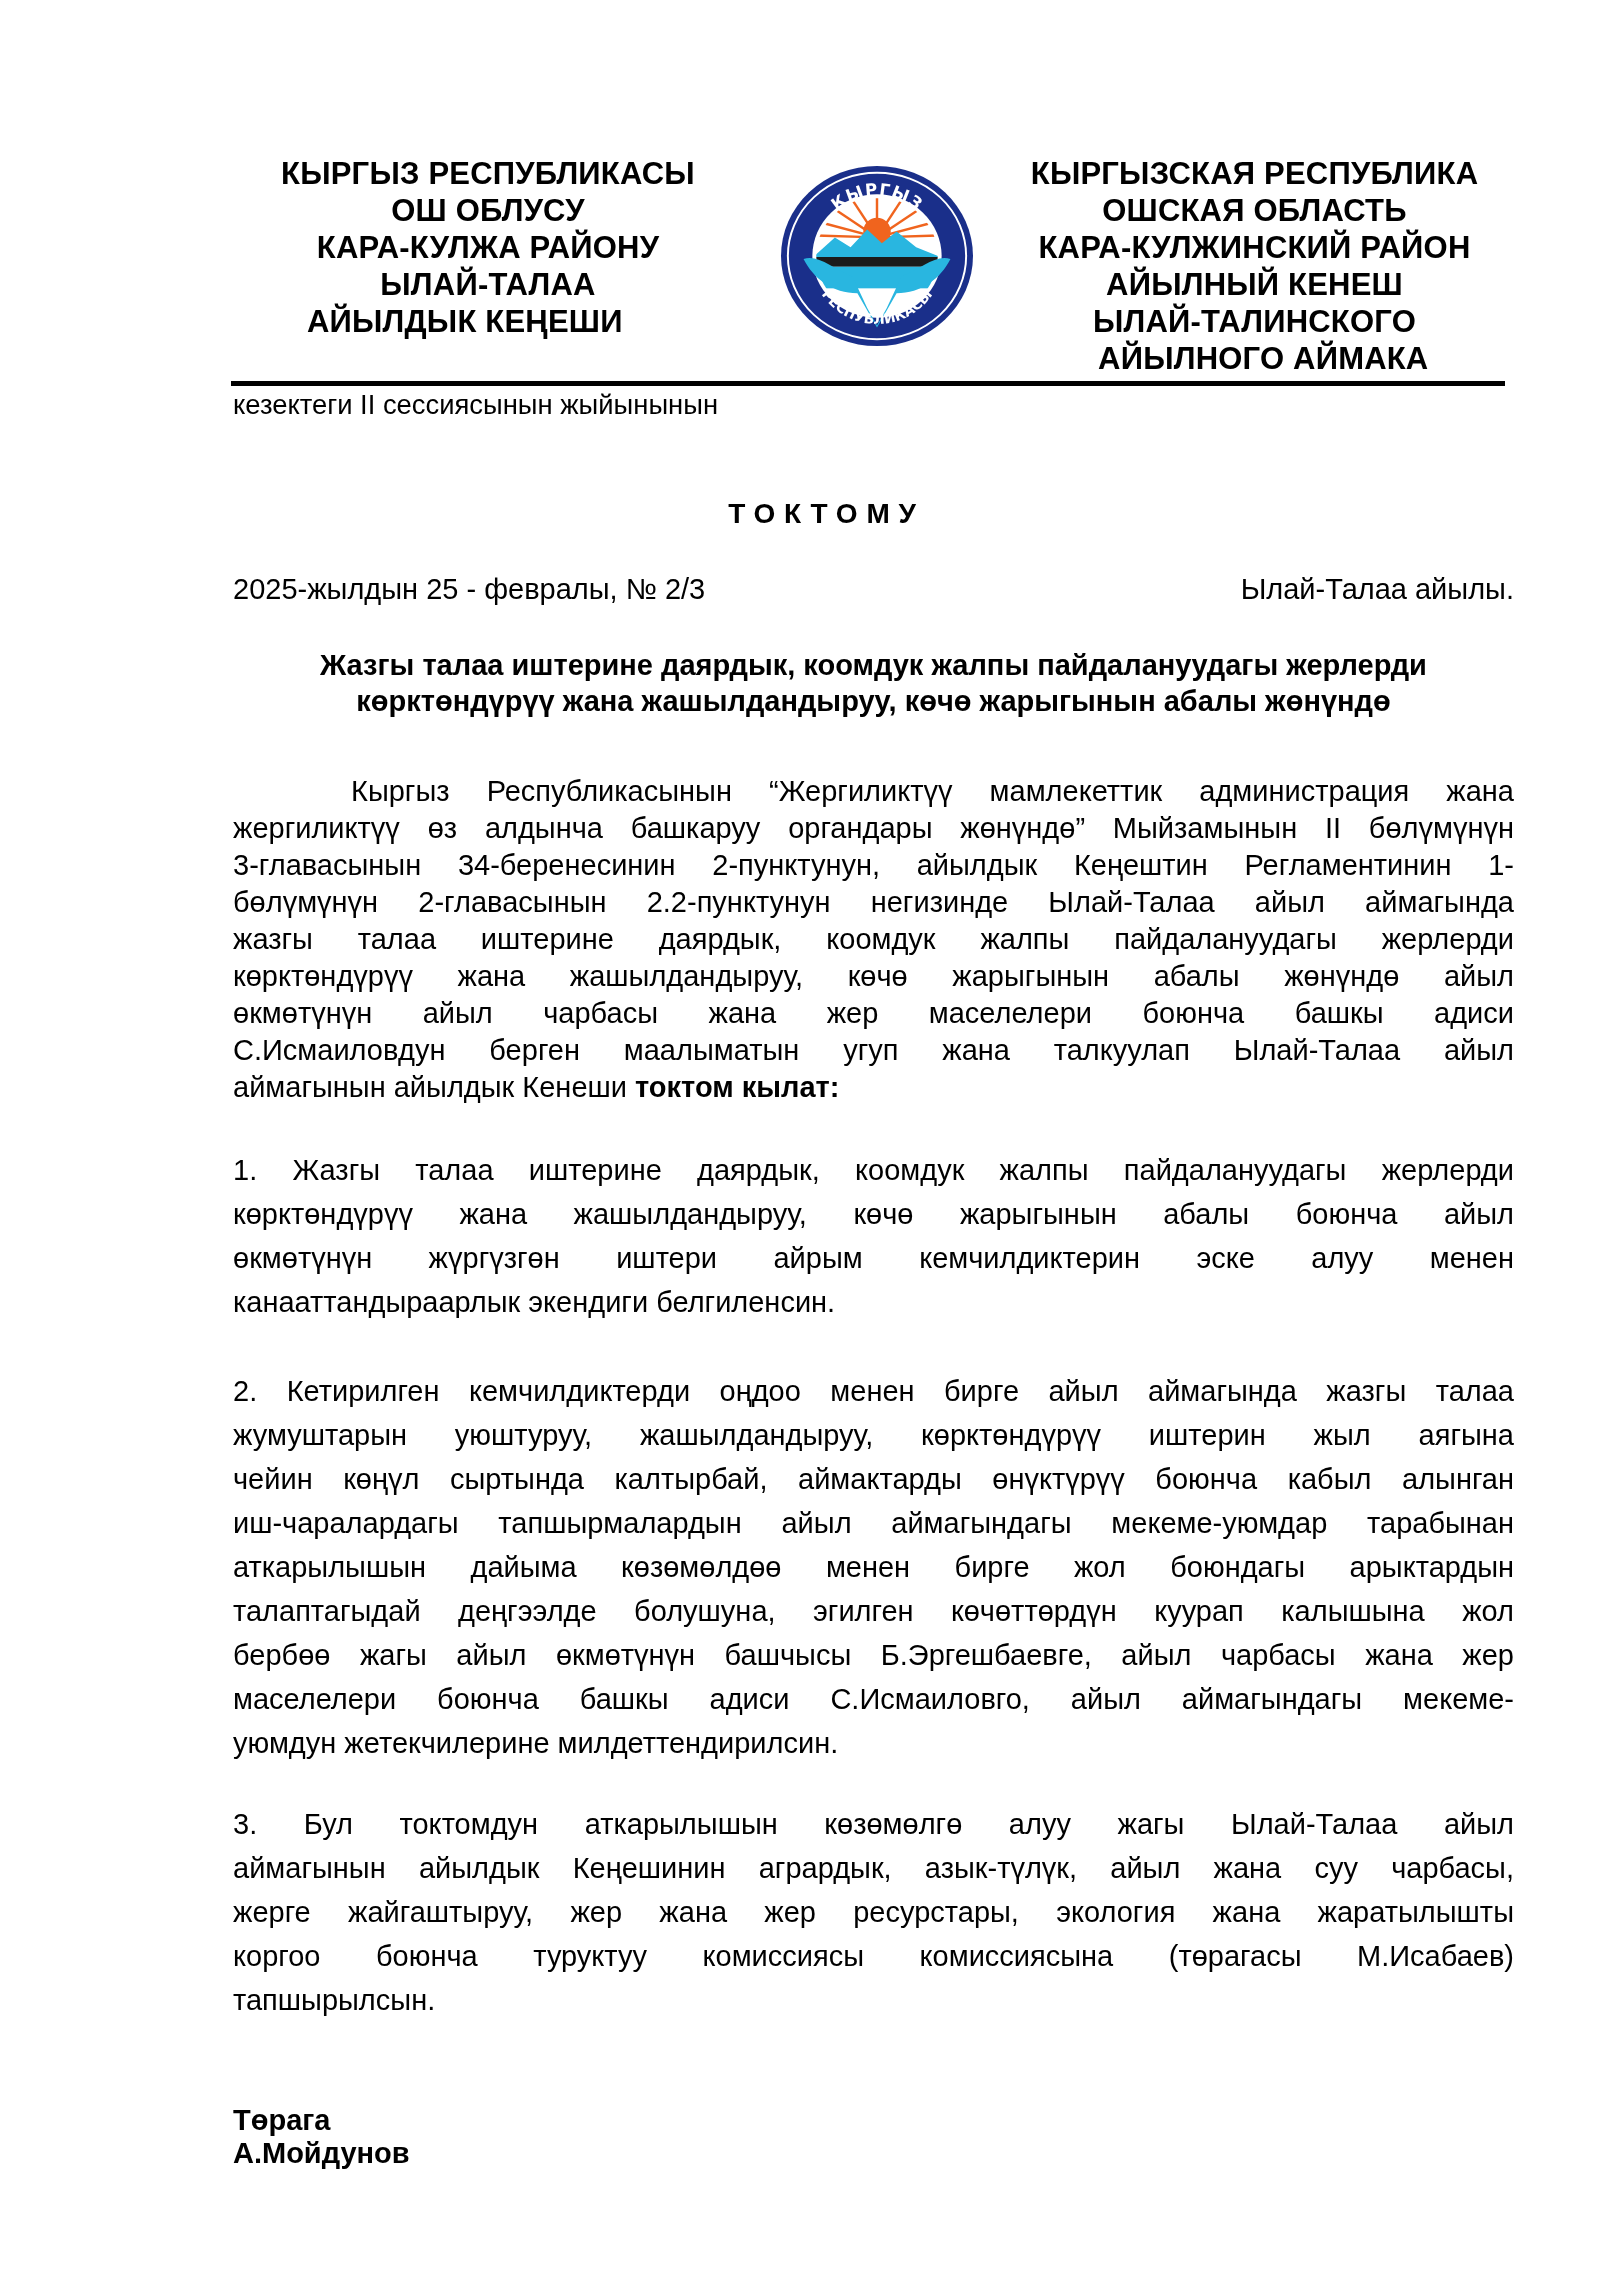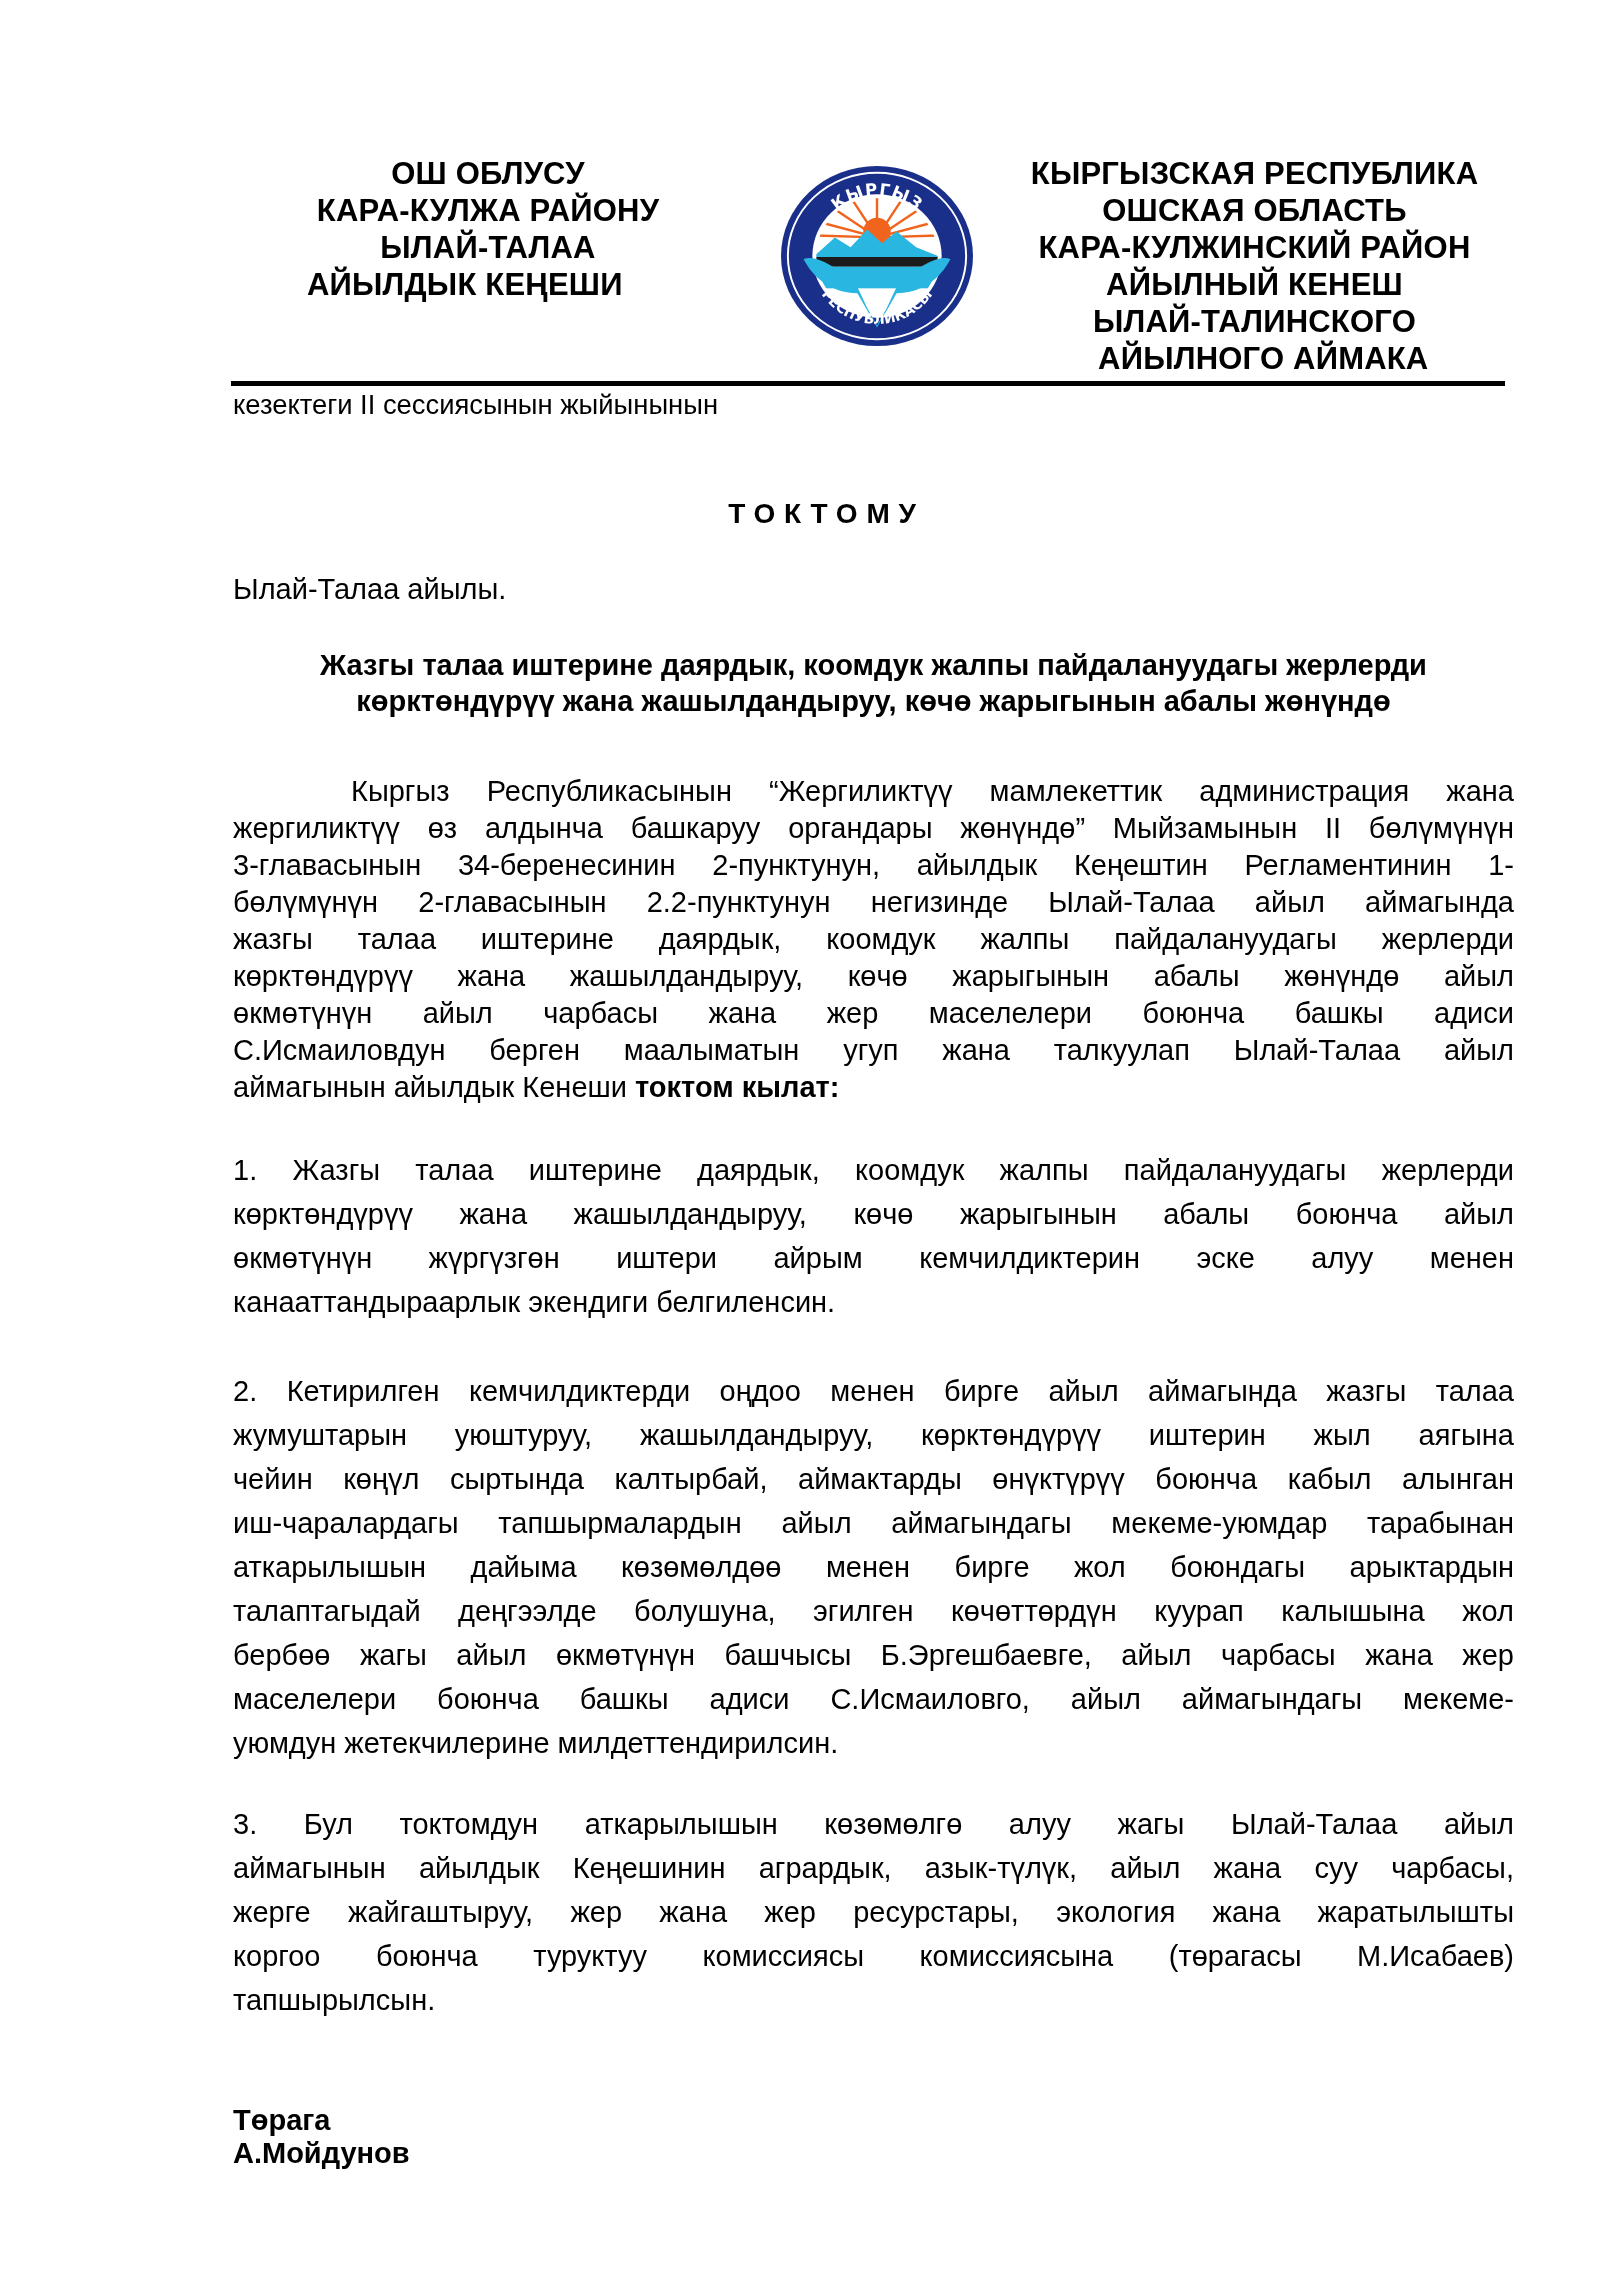--- a/index.html
+++ b/index.html
@@ -61,20 +61,21 @@
       position: absolute; left: 233px; top: 2104px; width: 1098px;
       font-weight: bold; font-size: 29px; display: flex; justify-content: space-between; flex-direction: column;
     }
   </style>
 </head>
 <body>
 
 <div class="page">
 
   <div class="head-col head-left">
+    <span class="line">КЫРГЫЗ РЕСПУБЛИКАСЫ</span>
     <span class="line">ОШ ОБЛУСУ</span>
     <span class="line">КАРА-КУЛЖА РАЙОНУ</span>
     <span class="line">ЫЛАЙ-ТАЛАА</span>
     <span class="line">АЙЫЛДЫК КЕҢЕШИ</span>
   </div>
 
   <div class="emblem">
     <svg width="206" height="191" viewBox="0 0 210 195">
       <defs>
         <path id="arcTop" d="M 45 95 A 60 60 0 0 1 165 95"></path>
@@ -125,20 +126,21 @@
 
   <div class="rule"></div>
 
   <div class="session">
     <div>кезектеги II сессиясынын жыйынынын</div>
   </div>
 
   <div class="title">ТОКТОМУ</div>
 
   <div class="dateline">
+    <span>2025-жылдын 25 - февралы, № 2/3</span>
     <span>Ылай-Талаа айылы.</span>
   </div>
 
   <div class="subject">
     <div>Жазгы талаа иштерине даярдык, коомдук жалпы пайдалануудагы жерлерди</div>
     <div>көрктөндүрүү жана жашылдандыруу, көчө жарыгынын абалы жөнүндө</div>
   </div>
 
   <div class="para p-intro">
     <span class="l">Кыргыз Республикасынын “Жергиликтүү мамлекеттик администрация жана</span>

